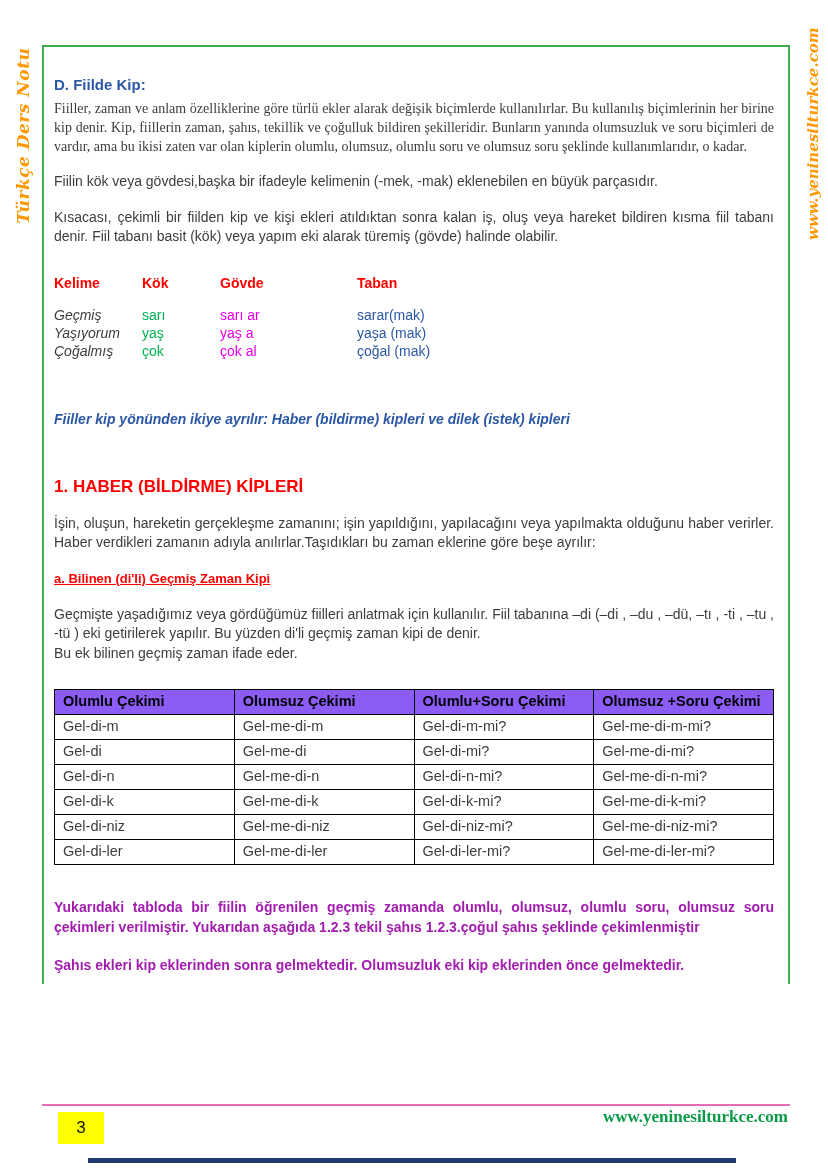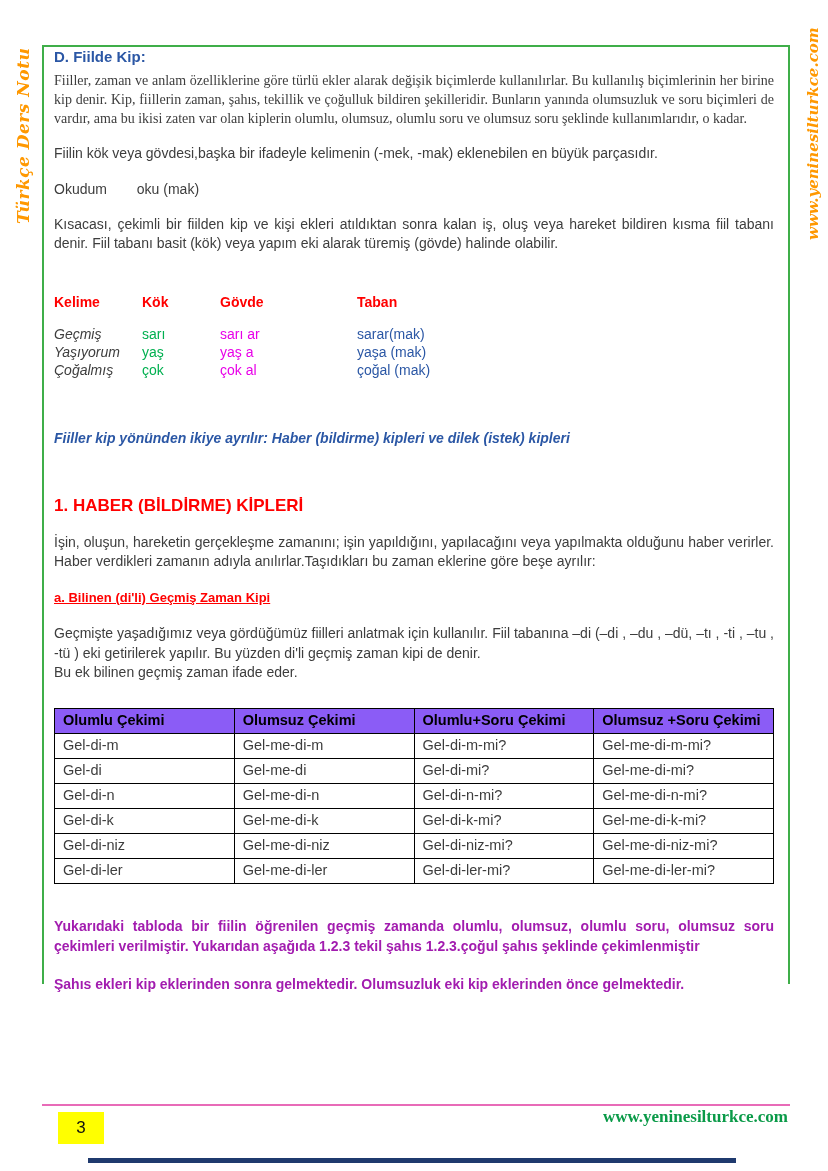--- a/index.html
+++ b/index.html
@@ -17,34 +17,34 @@
     font-family:"DejaVu Serif", serif; font-style:italic; font-weight:bold;
     color:#ff9800; transform-origin:0 0; transform:rotate(-90deg);
   }
   .side-text.left  { left:13px;  top:224px; font-size:17px; letter-spacing:.5px; }
   .side-text.right { left:804px; top:240px; font-size:15px; }
 
   
   .frame {
     position:absolute; left:42px; top:45px; width:748px; height:939px;
     border:2px solid #3fae49; border-bottom:none;
-    padding:0 14px 0 10px;
+    padding:28px 14px 0 10px;
     color:#3d3d3d; font-size:14px; line-height:1.36;
   }
 
   .h-blue { color:#2b57a5; font-size:15px; font-weight:bold; }
   p.body  { margin-top:16px; }
   p.jt    { text-align:justify; }
   p.first { margin-top:4px;font-family:Liberation Serif, serif; }
 
   .example-line { margin-top:3px; }
   .example-line .ex-root { margin-left:26px; }
 
   
-  .word-table { margin-top:40px; }
+  .word-table { margin-top:28px; }
   .wt-row { display:grid; grid-template-columns:88px 78px 137px auto; line-height:18px; }
   .wt-head { margin-bottom:14px; }
   .wt-head span { color:#ff0000; font-weight:bold; }
   .wt-kelime { font-style:italic; color:#3d3d3d; }
   .wt-kok    { color:#00b050; }
   .wt-govde  { color:#e800e8; }
   .wt-taban  { color:#2b57a5; }
 
   .blue-statement {
     margin-top:50px; color:#2b57a5; font-weight:bold; font-style:italic; font-size:14px;
@@ -100,24 +100,20 @@
   <div class="side-text right">www.yeninesilturkce.com</div>
 
   <div class="frame">
 
     <h2 class="h-blue">D. Fiilde Kip:</h2>
 
     <p class="body jt first">Fiiller, zaman ve anlam özelliklerine göre türlü ekler alarak değişik biçimlerde kullanılırlar. Bu kullanılış biçimlerinin her birine kip denir. Kip, fiillerin zaman, şahıs, tekillik ve çoğulluk bildiren şekilleridir. Bunların yanında olumsuzluk ve soru biçimleri de vardır, ama bu ikisi zaten var olan kiplerin olumlu, olumsuz, olumlu soru ve olumsuz soru şeklinde kullanımlarıdır, o kadar.</p>
 
     <p class="body">Fiilin kök veya gövdesi,başka bir ifadeyle kelimenin (-mek, -mak) eklenebilen en büyük parçasıdır.</p>
 
-    <p class="body example-line">
-      <span>Okudum</span>
-      <span class="ex-root">oku (mak)</span>
-    </p>
 
     <p class="body jt">Kısacası, çekimli bir fiilden kip ve kişi ekleri atıldıktan sonra kalan iş, oluş veya hareket bildiren kısma fiil tabanı denir. Fiil tabanı basit (kök) veya yapım eki alarak türemiş (gövde) halinde olabilir.</p>
 
     <div class="word-table">
       <div class="wt-row wt-head">
         <span>Kelime</span>
         <span>Kök</span>
         <span>Gövde</span>
         <span>Taban</span>
       </div>

